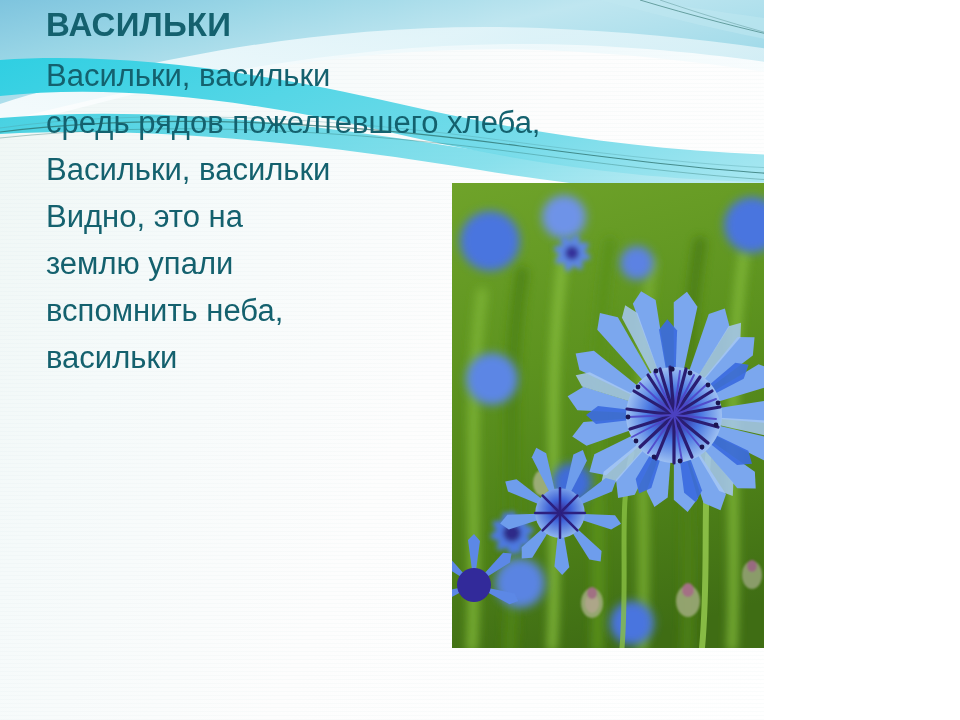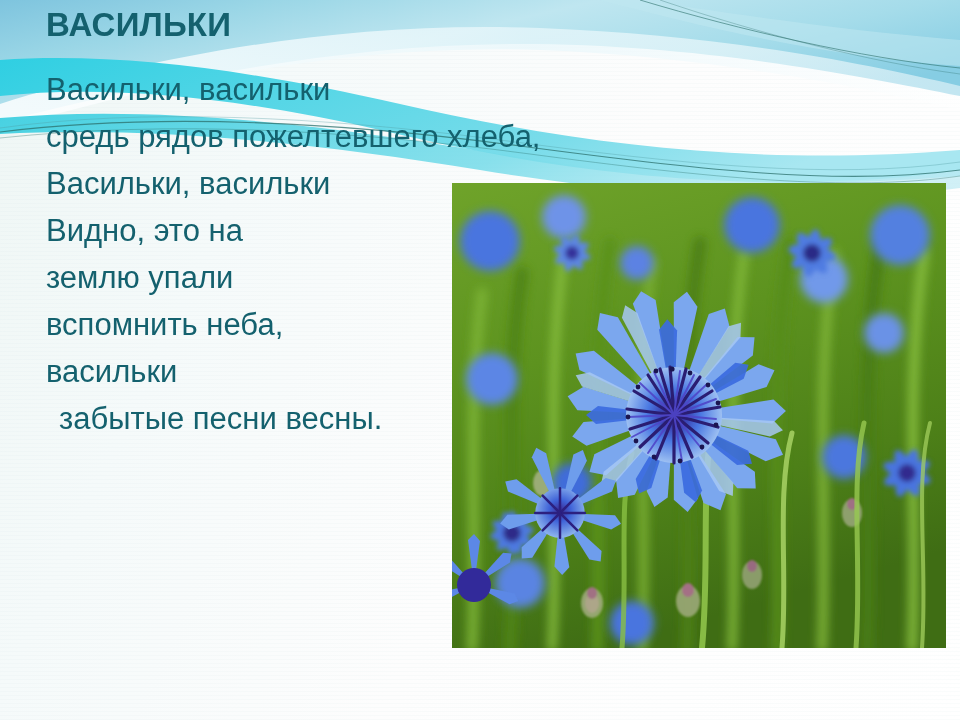--- a/index.html
+++ b/index.html
@@ -2,21 +2,21 @@
 <html><head>
 <meta charset="utf-8">
 <style>
   html, body {
     margin: 0;
     padding: 0;
     background: #ffffff;
   }
   #slide {
     position: relative;
-    width: 960px;
+    width: 764px;
     height: 720px;
     overflow: hidden;
     background: #ffffff;
     font-family: "Liberation Sans", sans-serif;
   }
 
   
   .bg-base {
     position: absolute;
     inset: 0;
@@ -57,21 +57,21 @@
     top: 6px;
     font-size: 33px;
     font-weight: bold;
     color: #14616e;
     letter-spacing: .2px;
     white-space: nowrap;
   }
   .poem {
     position: absolute;
     left: 46px;
-    top: 66px;
+    top: 52px;
     width: 560px;
   }
   .poem-line {
     color: #14616e;
     font-size: 31px;
     line-height: 47px;
     white-space: nowrap;
     font-weight: normal;
   }
   .poem-line.indented { padding-left: 13px; }
@@ -426,17 +426,16 @@
     <div class="slide-title">ВАСИЛЬКИ</div>
 
     <div class="poem">
       <div class="poem-line">Васильки, васильки</div>
       <div class="poem-line">средь рядов пожелтевшего хлеба,</div>
       <div class="poem-line">Васильки, васильки</div>
       <div class="poem-line">Видно, это на</div>
       <div class="poem-line">землю упали</div>
       <div class="poem-line">вспомнить неба,</div>
       <div class="poem-line">васильки</div>
-      <div class="poem-line indented"> забытые песни весны.</div>
     </div>
   </div>
 
 </div>
 
 </body></html>

